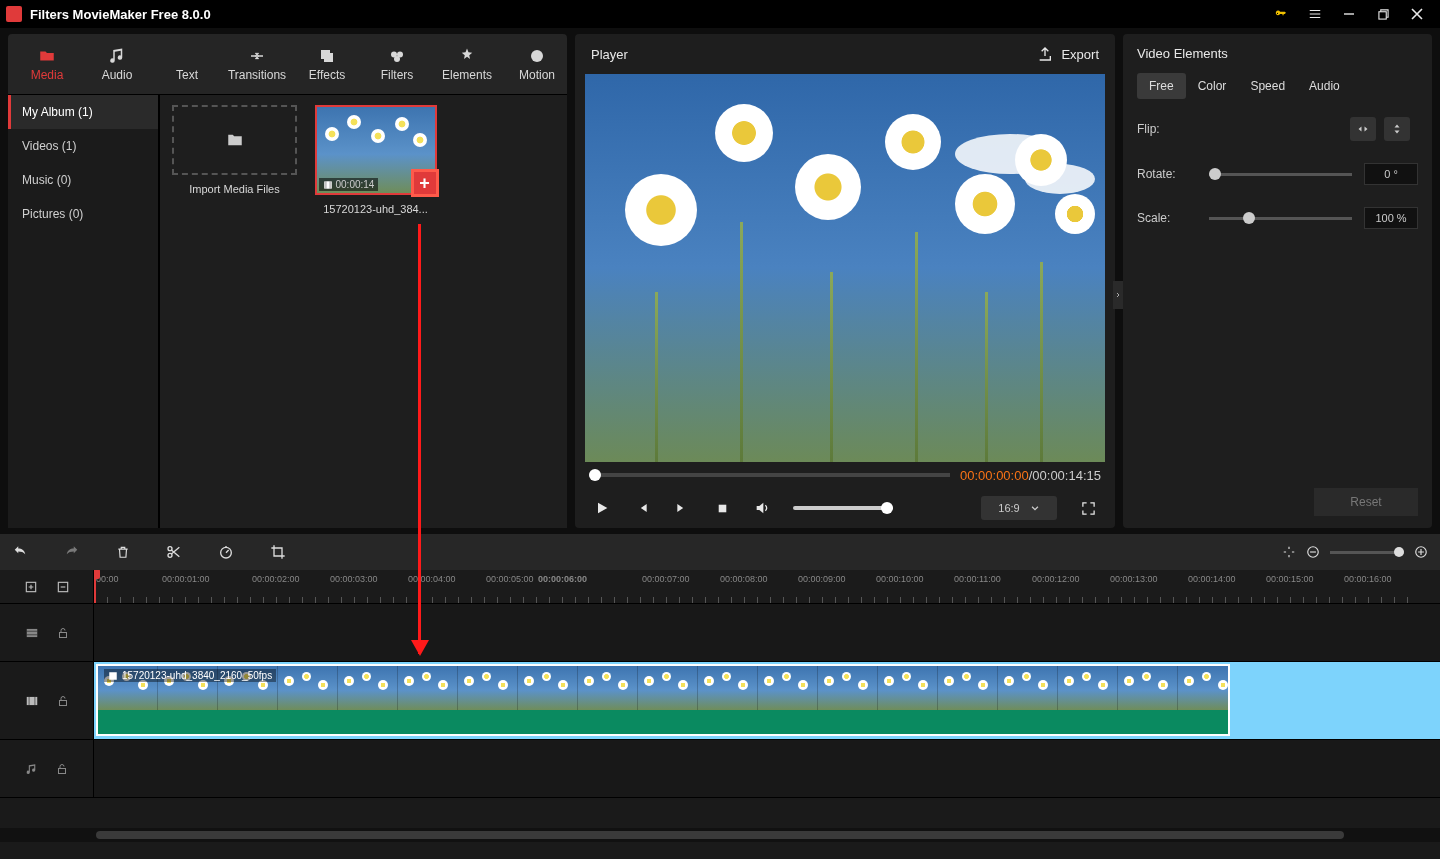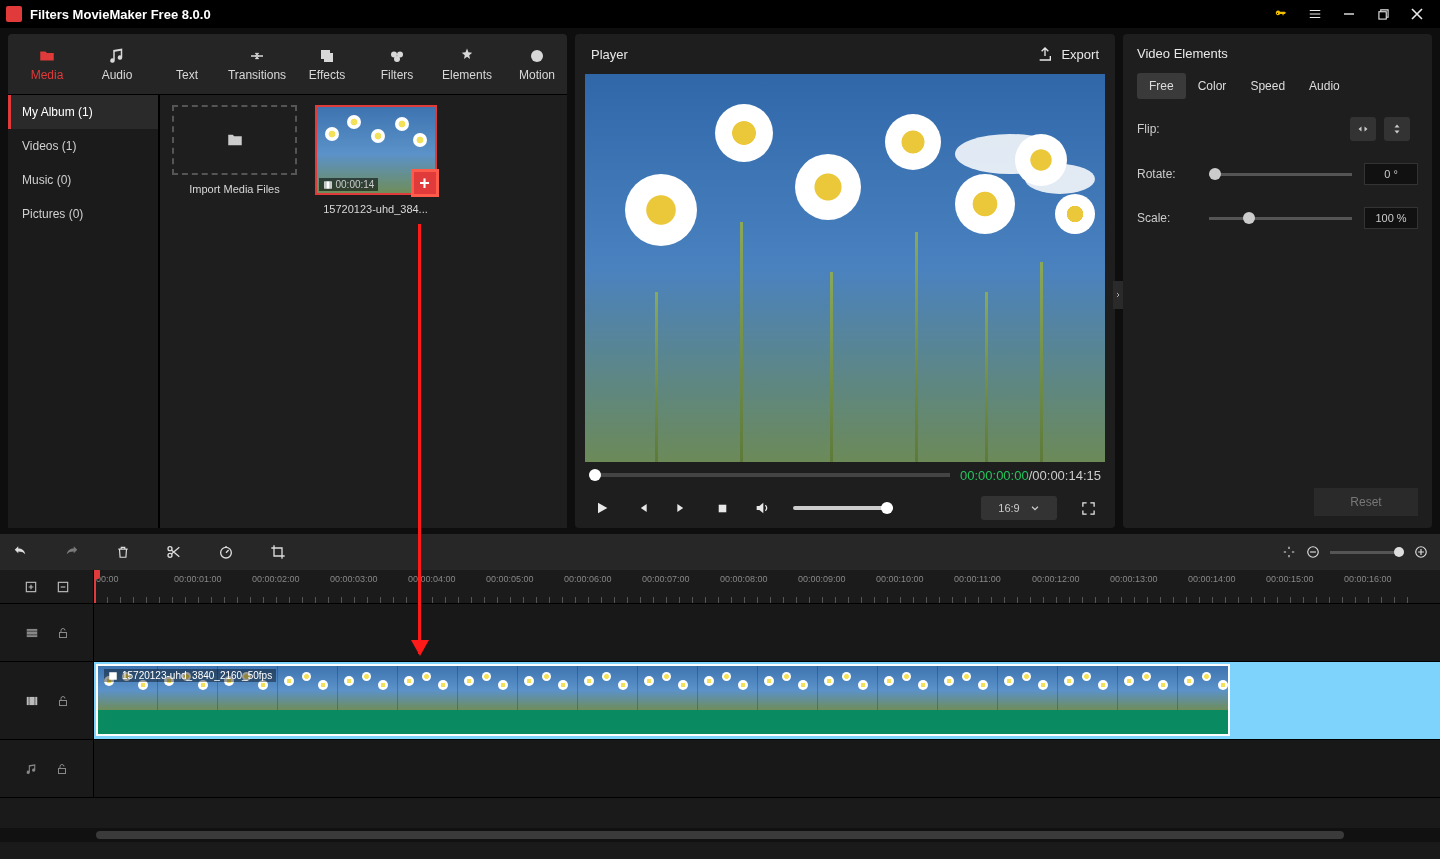--- a/index.html
+++ b/index.html
@@ -37,21 +37,21 @@
 
 
 .player{width:540px;background:#1e1e1e;border-radius:4px;display:flex;flex-direction:column}
 .player-head{height:40px;display:flex;align-items:center;padding:0 16px;color:#e8e8e8}
 .export{margin-left:auto;display:flex;align-items:center;gap:8px}
 .preview-wrap{flex:1;padding:0 10px;display:flex;flex-direction:column}
 .preview{flex:1;background:linear-gradient(to bottom,#2f67a9 0%,#4a82c0 50%,#6c8a58 100%);position:relative;overflow:hidden}
 .preview-wrap .tc-row{height:26px;display:flex;align-items:center;padding:0 4px}
 .progress{flex:1;height:4px;background:#444;position:relative;margin-right:10px}
 .progress .knob{position:absolute;left:0;top:-4px;width:12px;height:12px;border-radius:50%;background:#fff}
-.tc-cur{color:#22c55e}
+.tc-cur{color:#f97316}
 .controls{height:40px;display:flex;align-items:center;gap:22px;padding:0 8px}
 .controls .btn{width:18px;height:18px;color:#e8e8e8;display:flex;align-items:center;justify-content:center}
 .vol{width:100px;height:4px;background:#ccc;position:relative;border-radius:2px}
 .vol .knob{position:absolute;right:0;top:-4px;width:12px;height:12px;border-radius:50%;background:#fff}
 .controls .spacer{flex:1}
 .ratio{width:76px;height:24px;background:#333;display:flex;align-items:center;justify-content:center;gap:10px;font-size:11px;border-radius:3px}
 
 
 .props{flex:1;background:#1e1e1e;border-radius:4px;padding:12px 14px;display:flex;flex-direction:column;position:relative}
 .props h3{margin:0 0 12px 0;font-size:13px;font-weight:400;color:#e8e8e8}
@@ -438,21 +438,21 @@
     </div>
     <div class="ruler" id="ruler">
       <div class="playhead"></div>
     <div class="mark" style="left: 2px;">00:00</div>
         <div class="tick" style="left: 0px;"></div>
         <div class="tick" style="left: 13px;"></div>
         <div class="tick" style="left: 26px;"></div>
         <div class="tick" style="left: 39px;"></div>
         <div class="tick" style="left: 52px;"></div>
         <div class="tick" style="left: 65px;"></div>
-        <div class="mark" style="left: 80px; text-align: center;">00:00:01:00</div>
+        <div class="mark" style="left: 68px; text-align: center;">00:00:01:00</div>
         <div class="tick" style="left: 78px;"></div>
         <div class="tick" style="left: 91px;"></div>
         <div class="tick" style="left: 104px;"></div>
         <div class="tick" style="left: 117px;"></div>
         <div class="tick" style="left: 130px;"></div>
         <div class="tick" style="left: 143px;"></div>
         <div class="mark" style="left: 158px;">00:00:02:00</div>
         <div class="tick" style="left: 156px;"></div>
         <div class="tick" style="left: 169px;"></div>
         <div class="tick" style="left: 182px;"></div>
@@ -473,21 +473,21 @@
         <div class="tick" style="left: 351px;"></div>
         <div class="tick" style="left: 364px;"></div>
         <div class="tick" style="left: 377px;"></div>
         <div class="mark" style="left: 392px;">00:00:05:00</div>
         <div class="tick" style="left: 390px;"></div>
         <div class="tick" style="left: 403px;"></div>
         <div class="tick" style="left: 416px;"></div>
         <div class="tick" style="left: 429px;"></div>
         <div class="tick" style="left: 442px;"></div>
         <div class="tick" style="left: 455px;"></div>
-        <div class="mark" style="left: 470px;">00:00:06:00</div>
+        <div class="mark" style="left: 444px; font-weight: bold;">00:00:06:00</div>
         <div class="tick" style="left: 468px;"></div>
         <div class="tick" style="left: 481px;"></div>
         <div class="tick" style="left: 494px;"></div>
         <div class="tick" style="left: 507px;"></div>
         <div class="tick" style="left: 520px;"></div>
         <div class="tick" style="left: 533px;"></div>
         <div class="mark" style="left: 548px;">00:00:07:00</div>
         <div class="tick" style="left: 546px;"></div>
         <div class="tick" style="left: 559px;"></div>
         <div class="tick" style="left: 572px;"></div>

